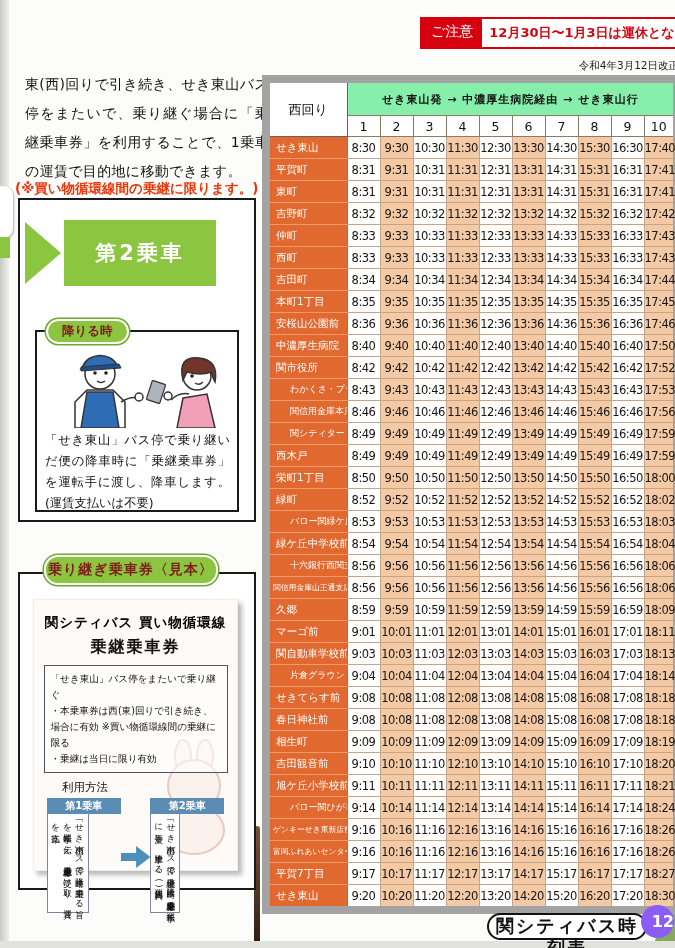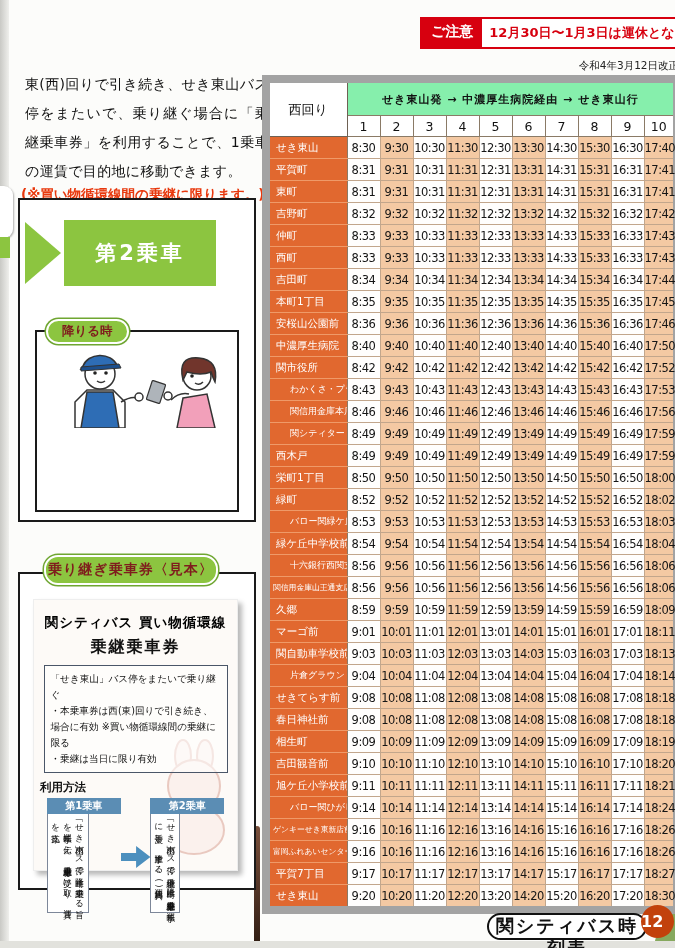--- a/index.html
+++ b/index.html
@@ -11,27 +11,27 @@
   .edge-tab{position:absolute;left:0;top:186px;width:13px;height:52px;background:#fff;
             border-radius:0 9px 9px 0;box-shadow:1px 1px 2px rgba(0,0,0,.3);}
   .edge-green{position:absolute;left:0;top:237px;width:10px;height:21px;background:#8cc540;}
   .bottom-edge{position:absolute;left:0;bottom:0;width:100%;height:7px;background:#e2e2dd;}
   .fold{position:absolute;left:254px;top:826px;width:6px;height:122px;border-radius:3px;
         background:linear-gradient(180deg,#7a503c,#2e1c12);}
   .corner{position:absolute;right:0;bottom:6px;width:20px;height:48px;
           background:linear-gradient(to bottom right,transparent 46%,#86a95e 50%);}
   
   .notice{position:absolute;left:420px;top:17px;display:flex;border:2px solid #d7000f;background:#fff;}
-  .notice-label{background:#d7000f;color:#fff;font-weight:bold;font-size:14px;padding:4px 9px;white-space:nowrap;}
+  .notice-label{background:#d7000f;color:#fff;font-weight:normal;font-size:14px;padding:4px 9px;white-space:nowrap;}
   .notice-text{color:#d7000f;font-weight:bold;font-size:13px;padding:5px 7px;white-space:nowrap;}
   
   .intro{position:absolute;left:15px;top:60px;width:244px;font-size:14px;line-height:29px;
          text-align:justify;letter-spacing:.3px;margin:10px;}
   .intro-note{position:absolute;left:15px;top:180px;width:250px;color:#e8380d;
-              font-size:13.5px;font-weight:bold;margin:6px;}
+              font-size:13.5px;font-weight:bold;margin:0;}
   
   .guide-box{position:absolute;left:18px;top:198px;width:234px;height:320px;
              border:2px solid #1a1a1a;background:#fff;}
   .green-arrow{position:absolute;left:5px;top:22px;width:0;height:0;
                border-top:31px solid transparent;border-bottom:31px solid transparent;
                border-left:36px solid #8cc540;}
   .ride2{position:absolute;left:44px;top:20px;width:152px;height:66px;background:#8cc540;
          color:#fff;font-size:21px;font-weight:bold;display:flex;align-items:center;
          justify-content:center;letter-spacing:3px;}
   .alight-box{position:absolute;left:15px;top:130px;width:200px;height:178px;border:2px solid #1a1a1a;}
@@ -47,21 +47,21 @@
   .ticket-box{position:absolute;left:18px;top:572px;width:234px;height:314px;
               border:2px solid #1a1a1a;background:#fff;}
   .ticket-card{position:absolute;left:13px;top:25px;width:203px;height:270px;background:#fdfaf7;
                border:1px solid #eee;box-shadow:4px 4px 5px rgba(0,0,0,.28);}
   .mascot{position:absolute;right:2px;top:138px;opacity:.75;}
   .t-inner{position:relative;z-index:1;}
   .t-title{margin-top:14px;text-align:center;color:#000000;font-weight:bold;font-size:13.5px;letter-spacing:1px;}
   .t-sub{text-align:center;font-weight:bold;font-size:16px;margin-top:5px;letter-spacing:2px;}
   .t-cond{margin:7px auto 0;width:170px;border:1px solid #4a5668;padding:5px 6px;
           font-size:9.6px;line-height:16px;background:rgba(255,255,255,.55);}
-  .t-usage{margin:7px 0 3px 6px;font-size:11.5px;font-weight:bold;}
+  .t-usage{margin:7px 0 3px 28px;font-size:11.5px;font-weight:normal;}
   .t-steps{display:flex;justify-content:space-between;align-items:flex-start;padding:0 13px;}
   .step{width:74px;}
   .step-h{background:#5b8db4;color:#fff;text-align:center;font-size:10px;padding:1px 0;font-weight:bold;}
   .step-b{border:1px solid #7d8799;border-top:none;height:92px;background:#fff;
           writing-mode:vertical-rl;font-size:8.6px;line-height:12px;padding:3px 2px;letter-spacing:.5px;}
   .step-arrow{margin-top:48px;width:30px;height:22px;background:#4c8fbe;
               clip-path:polygon(0 32%,52% 32%,52% 0,100% 50%,52% 100%,52% 68%,0 68%);}
   
   .table-area{position:absolute;left:262px;top:75px;}
   .revision{position:absolute;right:2px;top:-16px;font-size:10.5px;color:#222;}
@@ -76,22 +76,22 @@
                white-space:nowrap;overflow:hidden;}
   .tt tbody th.s{font-size:9px;padding-left:20px;}
   .tt tbody th.xs{font-size:7.8px;padding-left:3px;}
   .tt tbody td{height:21px;text-align:center;font-size:11.5px;color:#151515;background:#fffefd;
                border:1px solid #c2a68c;letter-spacing:-0.5px;}
   .tt tbody td.alt{background:#f4c9a3;}
   
   .footer-pill{position:absolute;left:487px;top:913px;width:156px;height:23px;border:2px solid #111;
                border-radius:14px;background:#fff;text-align:center;font-size:18px;font-weight:bold;
                line-height:22px;letter-spacing:2px;z-index:2;}
-  .page-num{position:absolute;left:641px;top:905px;width:33px;height:33px;background:#c2410c;color:#fff;
-            border-radius:50%;text-align:left;line-height:33px;font-weight:bold;font-size:16px;z-index:3;}
+  .page-num{position:absolute;left:641px;top:905px;width:33px;height:33px;background:#8b5cf6;color:#fff;
+            border-radius:50%;text-align:right;line-height:33px;font-weight:bold;font-size:16px;z-index:3;}
 </style>
 </head>
 <body>
 
 <div class="page">
 
   <div class="edge-left"></div>
   <div class="edge-tab"></div>
   <div class="edge-green"></div>
   <div class="fold"></div>
@@ -127,20 +127,21 @@
         <rect x="104" y="42" width="14" height="20" rx="1" transform="rotate(18 111 52)" fill="#aeb4ba" stroke="#333" stroke-width="1.2"></rect>
 
         <path d="M126 60 q8 -8 18 -6" fill="none" stroke="#333" stroke-width="1.5"></path>
         <circle cx="123" cy="56" r="4" fill="#fff" stroke="#333" stroke-width="1.5"></circle>
         <path d="M138 58 l24 -4 8 34 h-38 Z" fill="#f2a0ba" stroke="#333" stroke-width="1.5"></path>
         <circle cx="152" cy="36" r="14" fill="#fff" stroke="#333" stroke-width="1.5"></circle>
         <path d="M138 40 q-6 -24 16 -22 q20 2 16 24 q-2 -4 -4 -10 q-10 4 -24 0 q-2 4 -4 8 Z" fill="#71352c" stroke="#333" stroke-width="1.5"></path>
         <circle cx="147" cy="36" r="1.8" fill="#222"></circle>
         <path d="M150 43 q4 3 8 -1" fill="none" stroke="#333" stroke-width="1.5"></path>
       </svg>
+      <p class="caption">「せき東山」バス停で乗り継いだ便の降車時に「乗継乗車券」を運転手に渡し、降車します。(運賃支払いは不要)</p>
     </div>
   </div>
 
   <div class="pill pill-ticket">乗り継ぎ乗車券〈見本〉</div>
   <div class="ticket-box">
     <div class="ticket-card">
       <svg class="mascot" width="86" height="120" viewBox="0 0 86 120">
         <g fill="#fbeeea" stroke="#e3b9ae" stroke-width="2">
           <ellipse cx="34" cy="18" rx="8" ry="16"></ellipse>
             <ellipse cx="56" cy="18" rx="8" ry="16"></ellipse>

